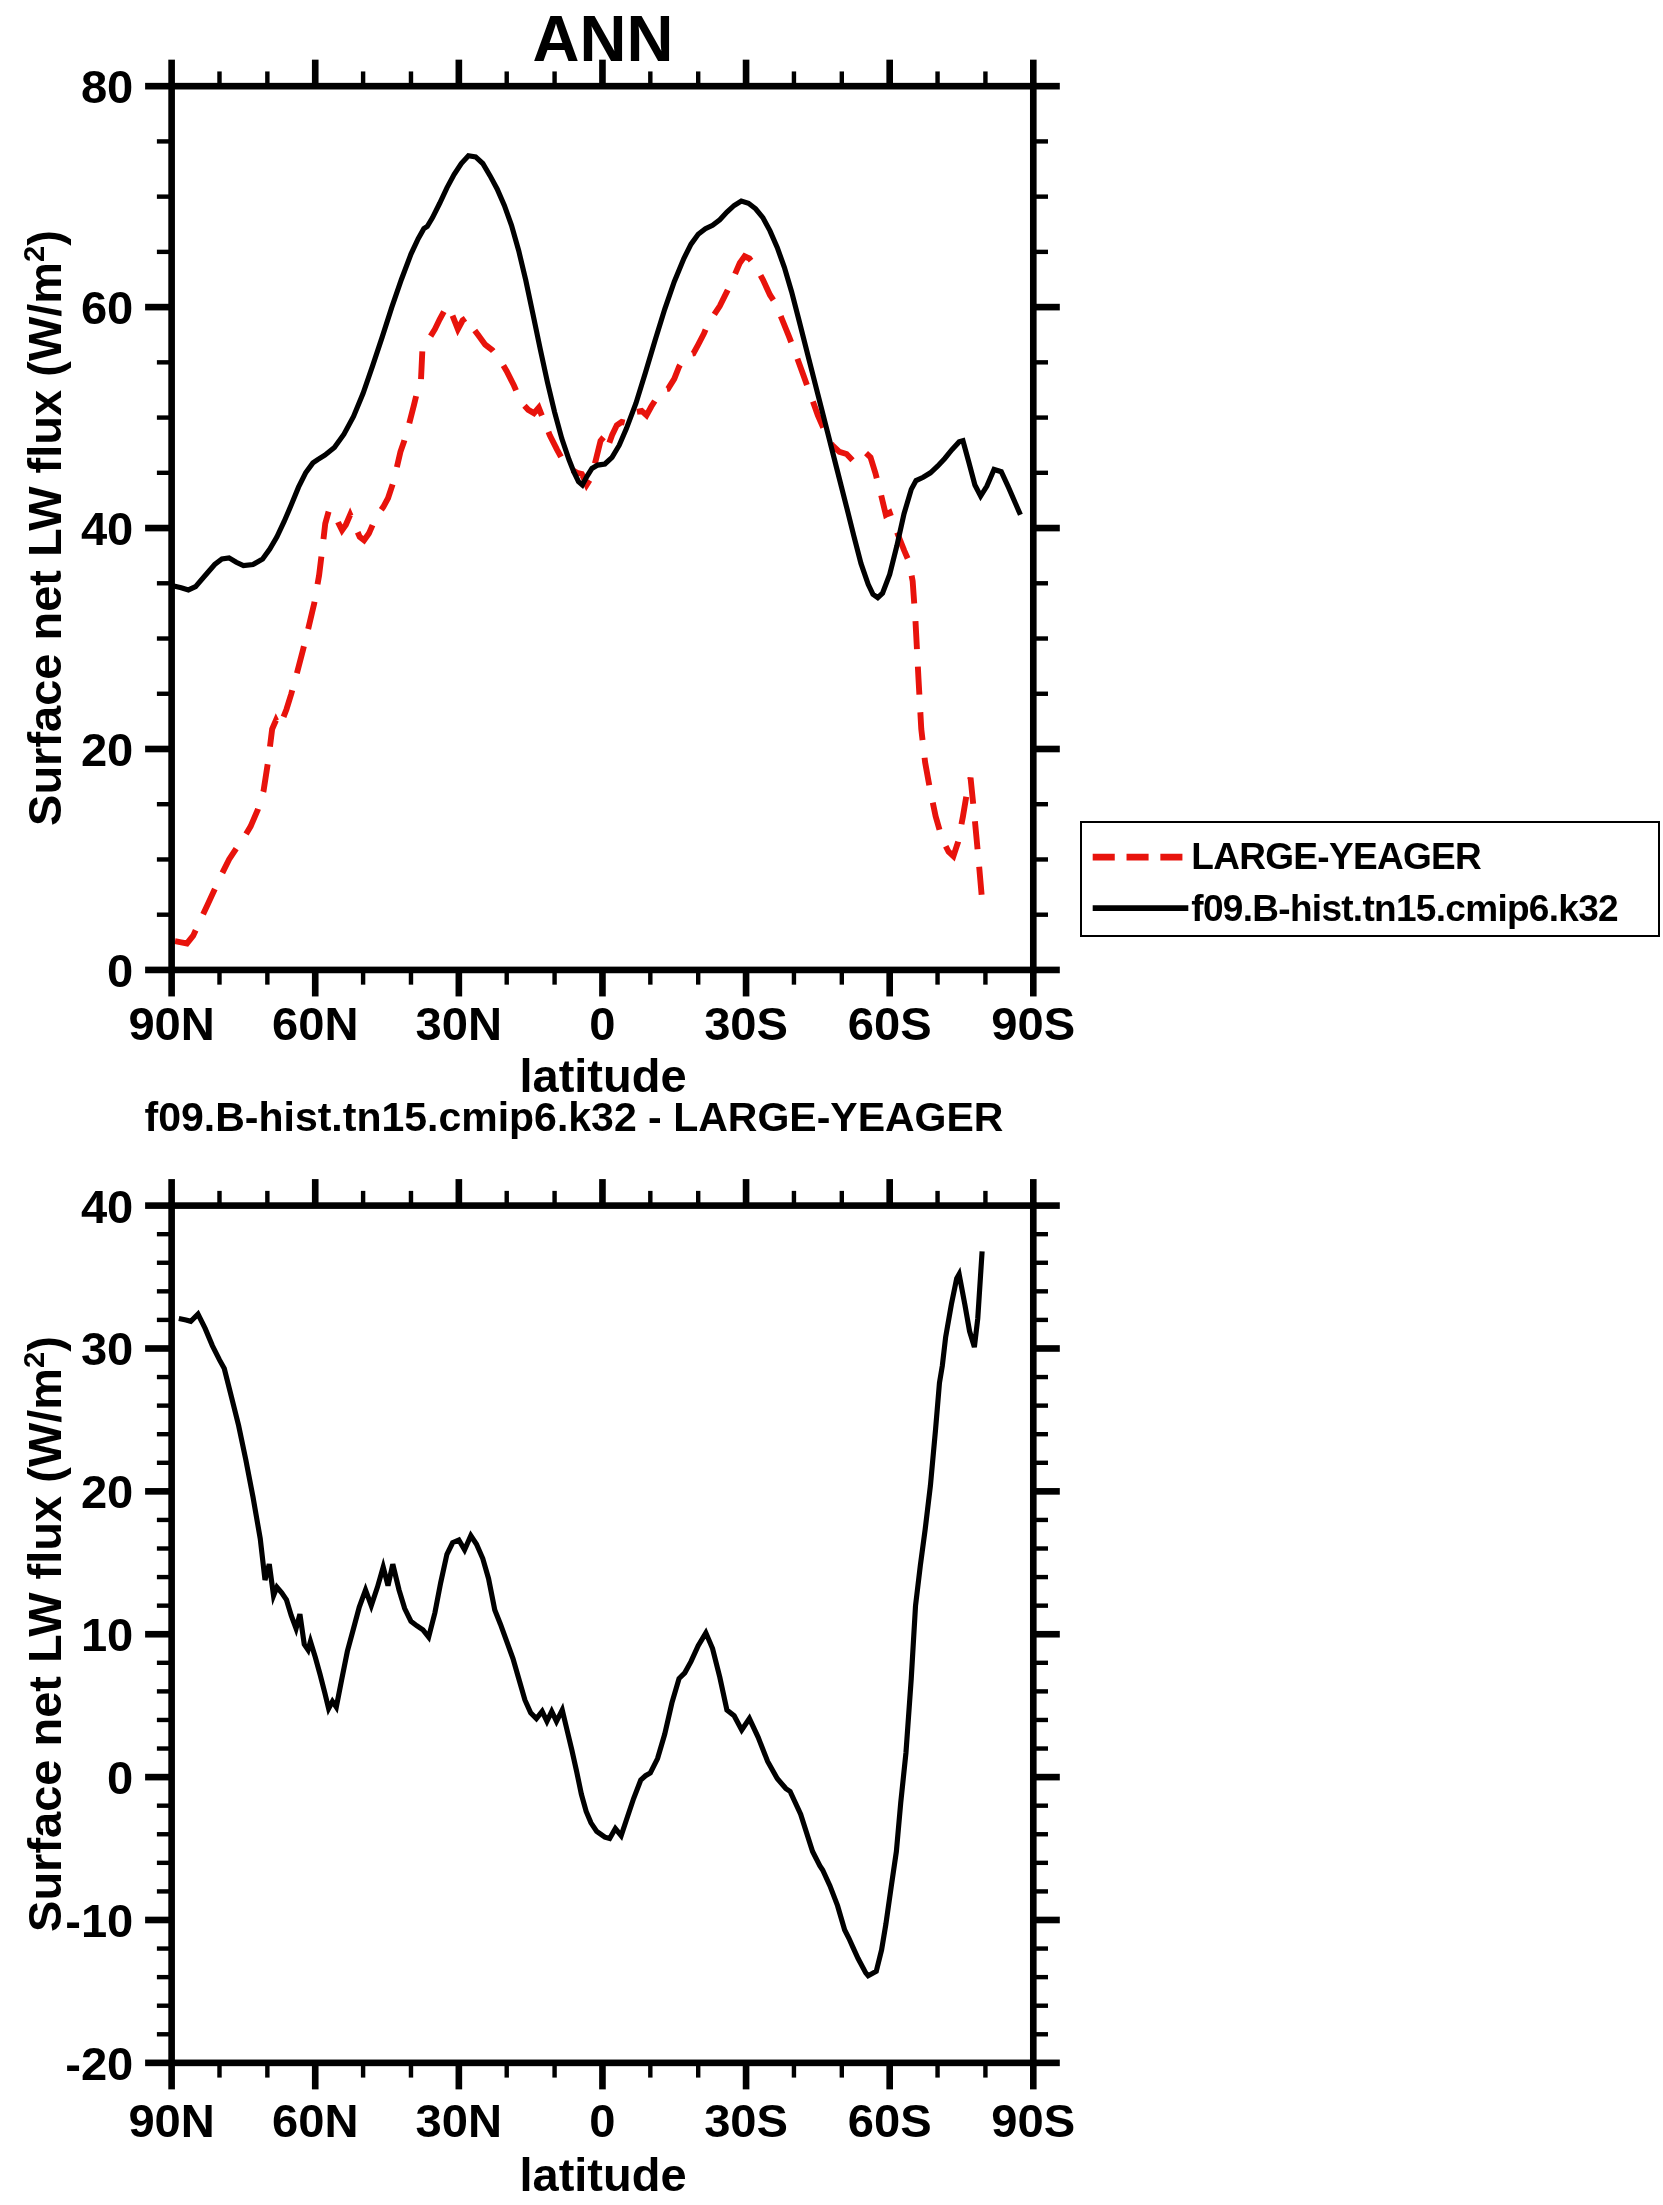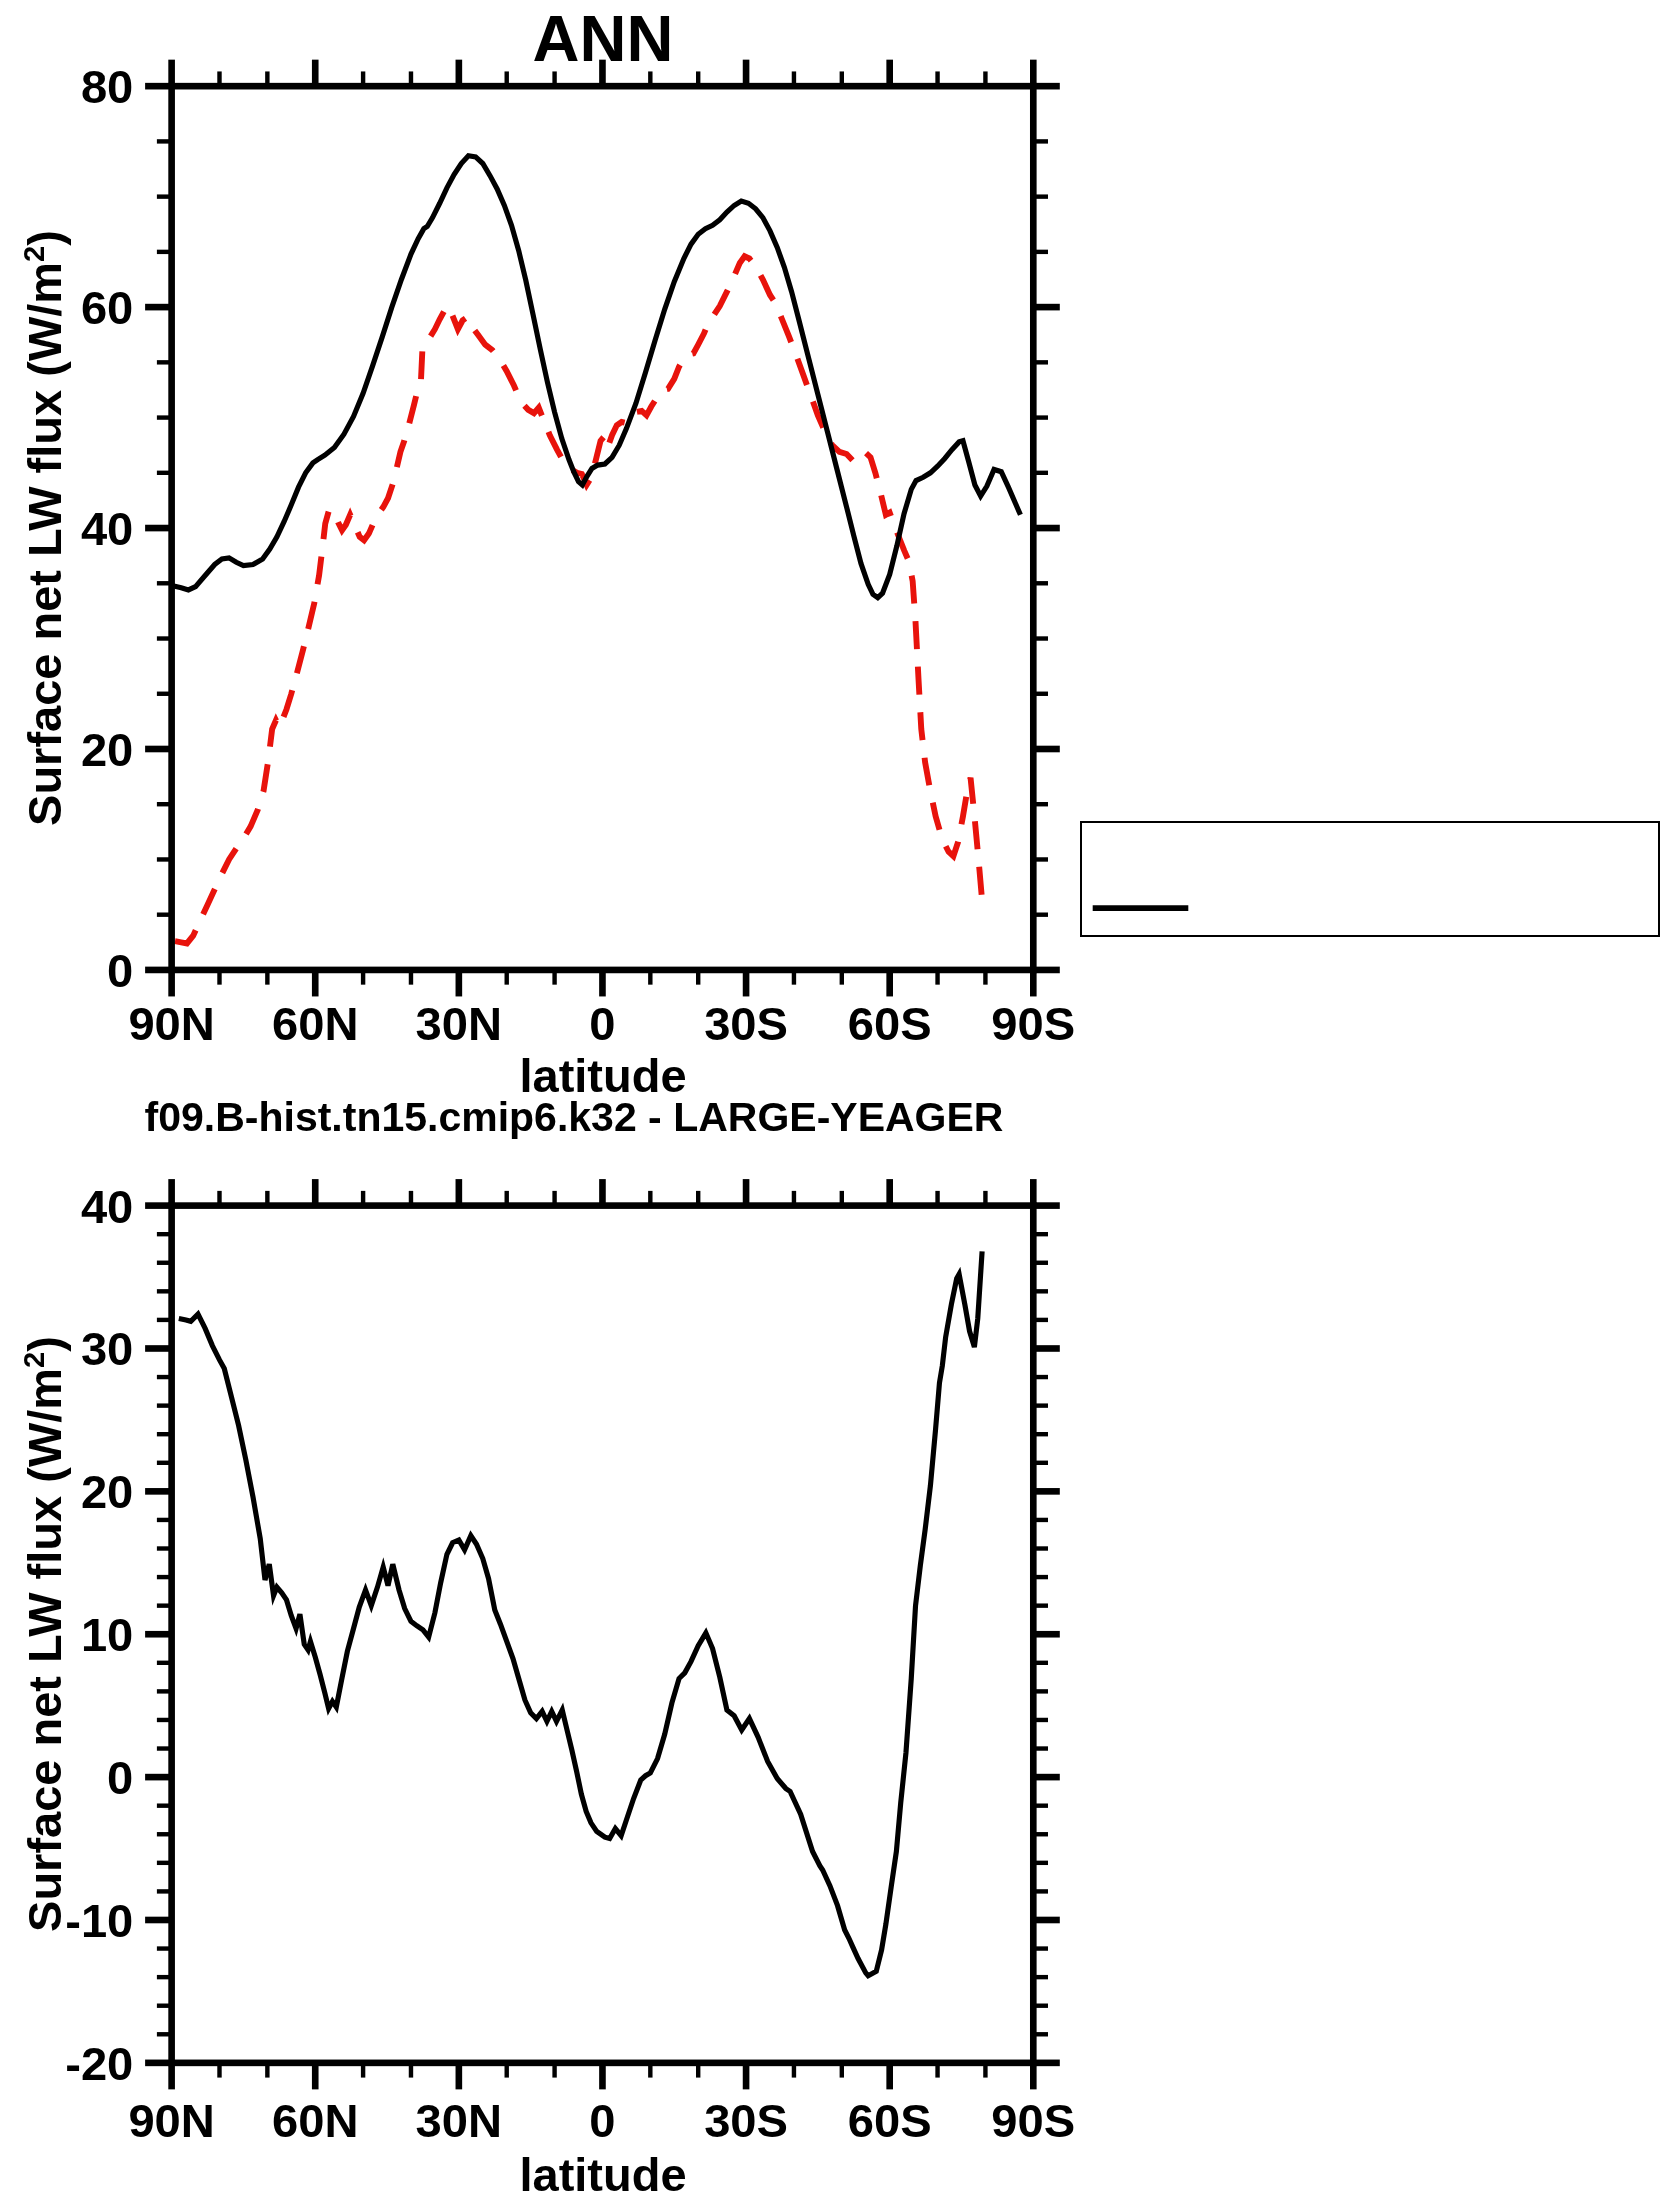--- a/index.html
+++ b/index.html
@@ -246,21 +246,28 @@
 
   <div class="tlabel xlab1">latitude</div>
 
   <div class="tlabel t2">f09.B-hist.tn15.cmip6.k32 - LARGE-YEAGER</div>
 
   <div class="ylab ylab2"><span>Surface net LW flux (W/m</span><sup>2</sup><span>)</span></div>
 
   <div class="tlabel xlab2">latitude</div>
 
   <div class="legend">
+    <div class="legend-row r1">
+      <svg width="99" height="10.3" viewBox="0 0 134 14">
+        <line x1="2" y1="7" x2="132" y2="7" stroke-width="9" stroke-dasharray="30 16" stroke="#e8130c"></line>
+      </svg>
+      <span class="legend-label">LARGE-YEAGER</span>
+    </div>
     <div class="legend-row r2">
       <svg width="99" height="10.3" viewBox="0 0 134 14">
         <line x1="2" y1="7" x2="132" y2="7" stroke-width="8" stroke="#000000"></line>
       </svg>
+      <span class="legend-label">f09.B-hist.tn15.cmip6.k32</span>
     </div>
   </div>
 
 </div>
 
 
 </body></html>

